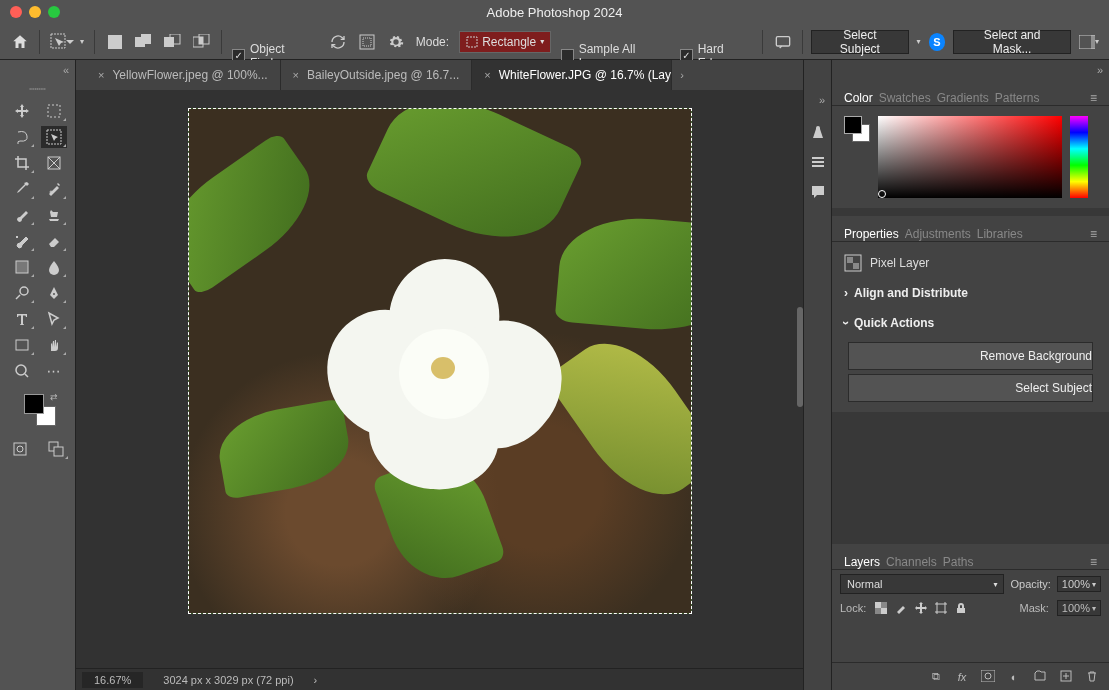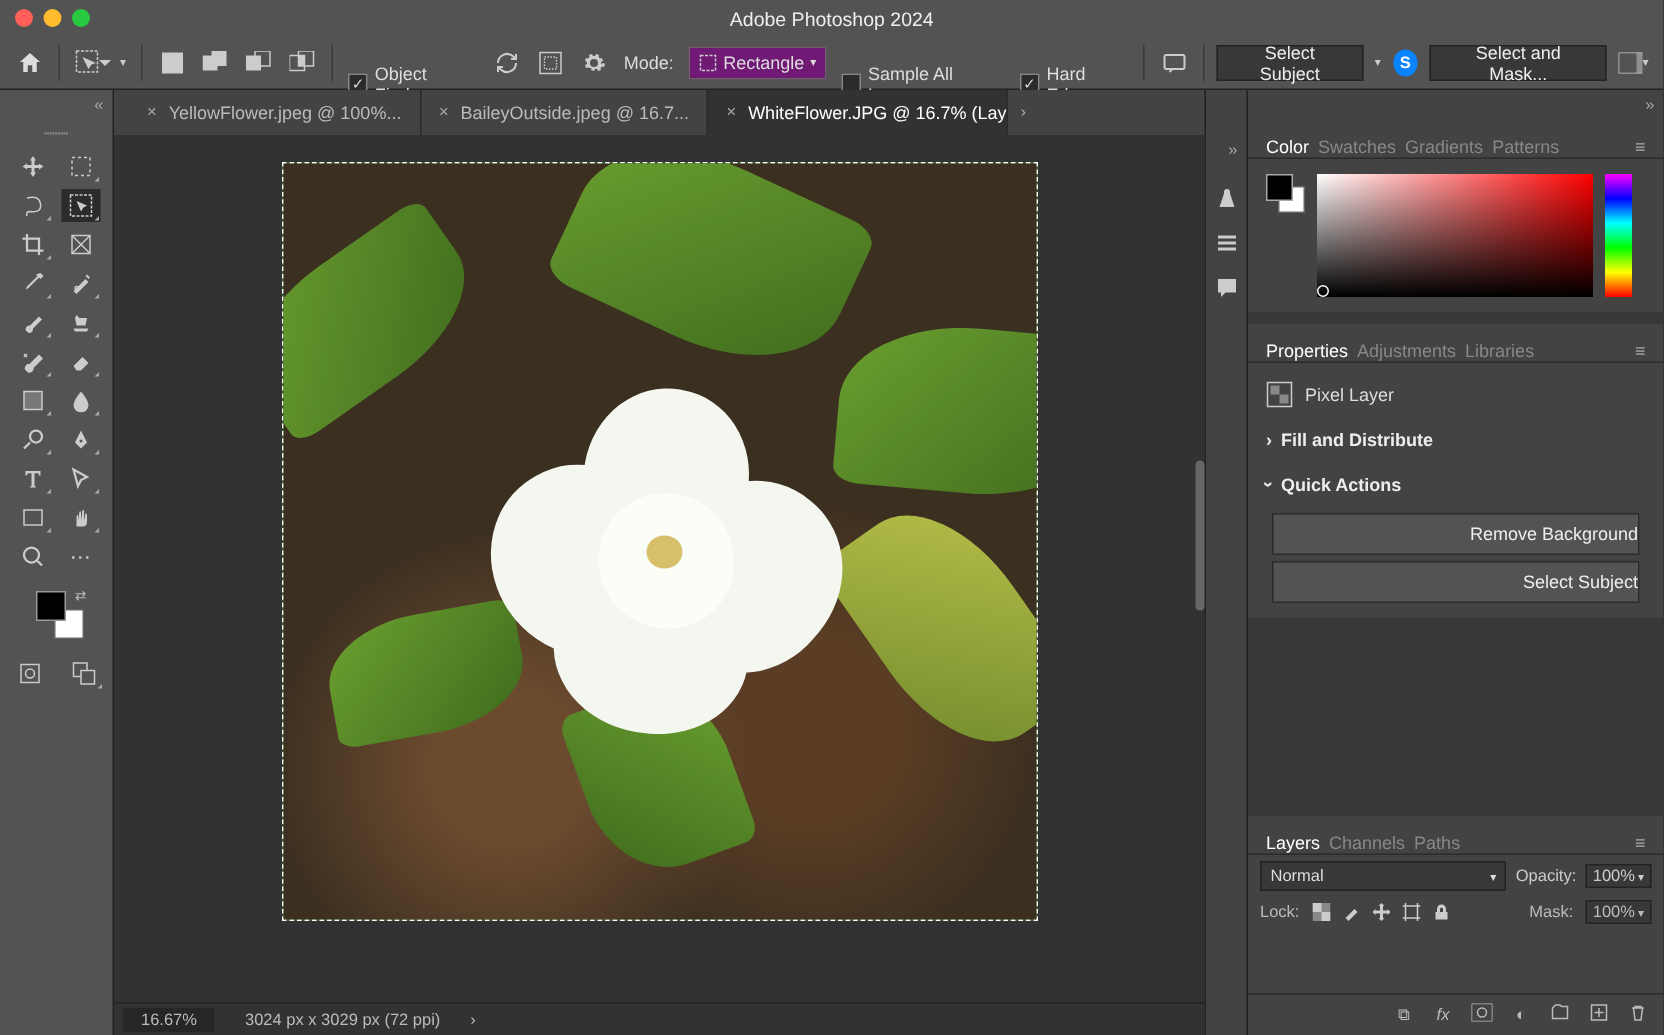--- a/index.html
+++ b/index.html
@@ -11,21 +11,21 @@
 .win-btn { width: 12px; height: 12px; border-radius: 50%; }
 .win-close { background: #ff5f57; } .win-min { background: #febc2e; } .win-max { background: #28c840; }
 .titlebar-title { position: absolute; left: 50%; transform: translateX(-50%); color: #eee; font-size: 13px; }
 
 
 .optionsbar { height: 36px; background: #535353; display: flex; align-items: center; padding: 0 10px; gap: 10px; border-bottom: 1px solid #222; }
 .divider { width: 1px; height: 24px; background: #3a3a3a; }
 .home-icon { width:18px; height:18px; display:inline-block; }
 .opt-icon { width: 20px; height: 20px; display: flex; align-items: center; justify-content: center; color:#ccc; }
 .opt-check { display: flex; align-items: center; gap: 5px; font-size: 12px; color:#ddd;margin-top:28px; }
-.mode-select { background:#701a75; border:1px solid #666; color:#ddd; padding:2px 6px; font-size:12px; height:22px; display:flex; align-items:center; gap:4px; }
+.mode-select { background:#7f1d1d; border:1px solid #666; color:#ddd; padding:2px 6px; font-size:12px; height:22px; display:flex; align-items:center; gap:4px; }
 .opt-btn { background:#383838; border:1px solid #222; color:#eee; padding:4px 12px; font-size:12px; height:24px; display:flex; align-items:center;}
 .ctx-badge{ width:18px;height:18px;border-radius:50%;background:#0a84ff;color:#fff;display:flex;align-items:center;justify-content:center;font-size:11px;font-weight:bold;}
 .optionsbar-right { margin-left:auto; display:flex; align-items:center; gap:8px; }
 
 
 .main { display: flex; height: calc(690px - 24px - 36px); }
 
 
 .tools-col { width: 76px; background: #535353; border-right: 1px solid #222; display:flex; flex-direction:column; align-items:center;}
 .tools-handle { color:#888; font-size:9px; padding:4px 0;}
@@ -473,21 +473,21 @@
       <div class="prop-row">
         <svg width="18" height="18">
             <rect x="1" y="1" width="16" height="16" fill="none" stroke="#ccc"></rect>
             <rect x="3" y="3" width="6" height="6" fill="#888"></rect>
             <rect x="9" y="9" width="6" height="6" fill="#888"></rect>
           </svg>
         <span>Pixel Layer</span>
       </div>
       <div class="accordion">
         <span>›</span>
-        <span>Fill and Distribute</span>
+        <span>Align and Distribute</span>
       </div>
       <div class="accordion">
         <span style="transform:rotate(90deg);display:inline-block;">›</span>
         <span>Quick Actions</span>
       </div>
       <div class="qa-btn">Remove Background</div>
       <div class="qa-btn">Select Subject</div>
     </div>
 
     <div class="panel-gap"></div>

